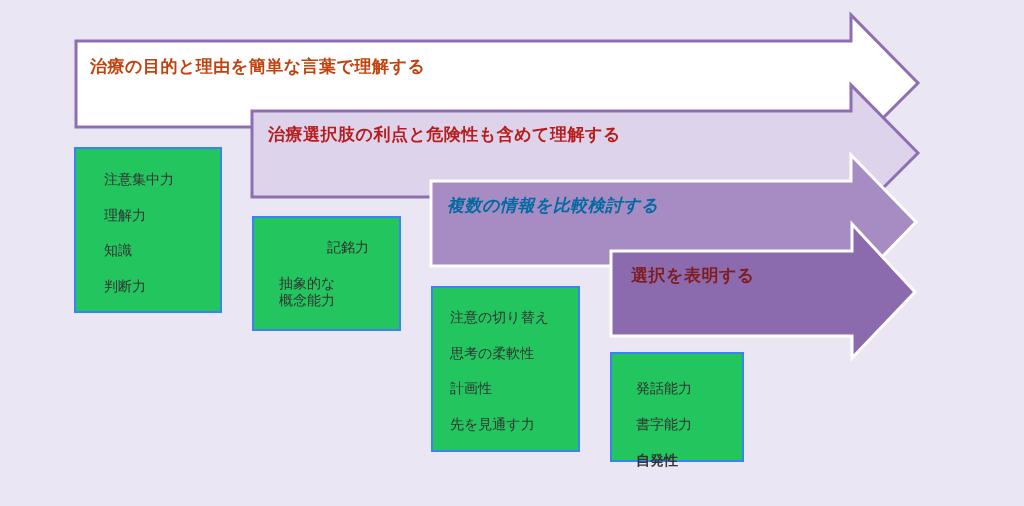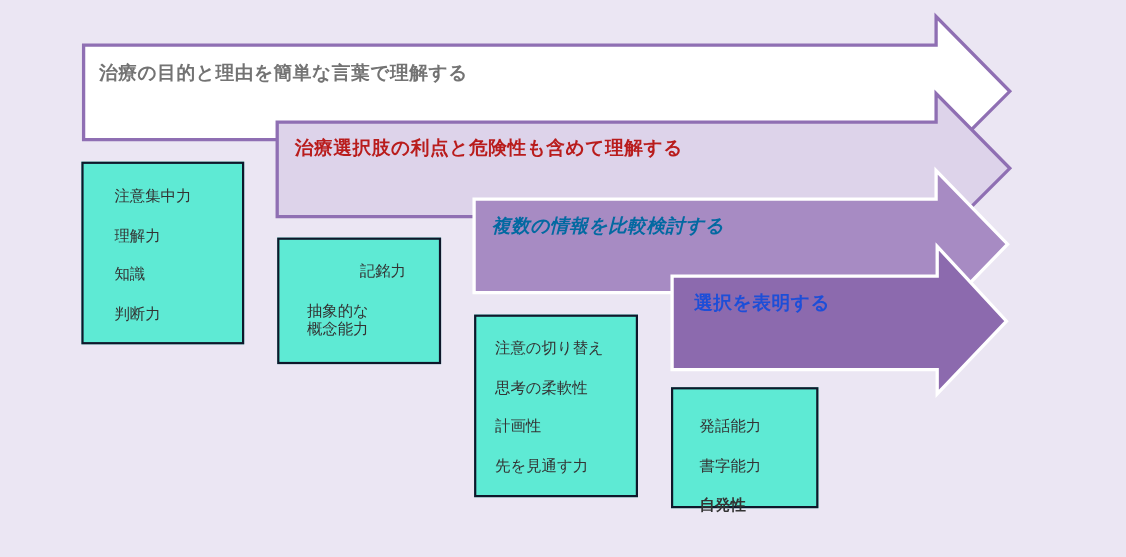--- a/index.html
+++ b/index.html
@@ -1,36 +1,36 @@
 <!DOCTYPE html>
 <html><head>
 <meta charset="utf-8">
 <style>
   html, body { margin:0; padding:0; }
   body { width:1024px; height:506px; background:#ebe6f3; position:relative; overflow:hidden;
          font-family:"DejaVu Sans", "Liberation Sans", sans-serif; }
   svg.arrows { position:absolute; left:0; top:0; }
   .arrow-label { position:absolute; font-size:17px; font-weight:bold; letter-spacing:0.5px; white-space:nowrap; }
-  .box { position:absolute; background:#5eead4; border:2px solid #0f172a; box-sizing:border-box; }
+  .box { position:absolute; background:#22c55e; border:2px solid #3b82f6; box-sizing:border-box; }
   .box-item { position:absolute; font-size:14px; color:#333333; white-space:nowrap; line-height:18px; }
 </style>
 </head>
 <body>
 
 <svg class="arrows" width="1024" height="506">
   <polygon points="76,41 851,41 851,15 918,83 851,150 851,127 76,127" fill="#ffffff" stroke="#8f6fb3" stroke-width="3"></polygon>
   <polygon points="252,111 851,111 851,85 918,153 851,220 851,197 252,197" fill="#ddd3ea" stroke="#8f6fb3" stroke-width="3"></polygon>
   <polygon points="431,181 851,181 851,155 916,222 851,289 851,266 431,266" fill="#a78bc3" stroke="#ffffff" stroke-width="3"></polygon>
   <polygon points="611,251 852,251 852,224 915,292 852,358 852,336 611,336" fill="#8c6aae" stroke="#ffffff" stroke-width="3"></polygon>
 </svg>
 
-<div class="arrow-label" style="left:90px; top:55px; color:#737373;">治療の目的と理由を簡単な言葉で理解する</div>
+<div class="arrow-label" style="left:90px; top:55px; color:#c2410c;">治療の目的と理由を簡単な言葉で理解する</div>
 <div class="arrow-label" style="left:268px; top:123px; color:#b91c1c;">治療選択肢の利点と危険性も含めて理解する</div>
 <div class="arrow-label" style="left:447px; top:194px; color:#0369a1;font-style:italic;">複数の情報を比較検討する</div>
-<div class="arrow-label" style="left:631px; top:264px; color:#1d4ed8;">選択を表明する</div>
+<div class="arrow-label" style="left:631px; top:264px; color:#7f1d1d;">選択を表明する</div>
 
 <div class="box" style="left:74px; top:147px; width:148px; height:166px;">
   <div class="box-item" style="left:28px; top:21px;">注意集中力</div>
   <div class="box-item" style="left:28px; top:57px;">理解力</div>
   <div class="box-item" style="left:28px; top:92px;">知識</div>
   <div class="box-item" style="left:28px; top:128px;">判断力</div>
 </div>
 
 <div class="box" style="left:252px; top:216px; width:149px; height:115px;">
   <div class="box-item" style="left:25px; top:20px;padding-left:48px;">記銘力</div>

